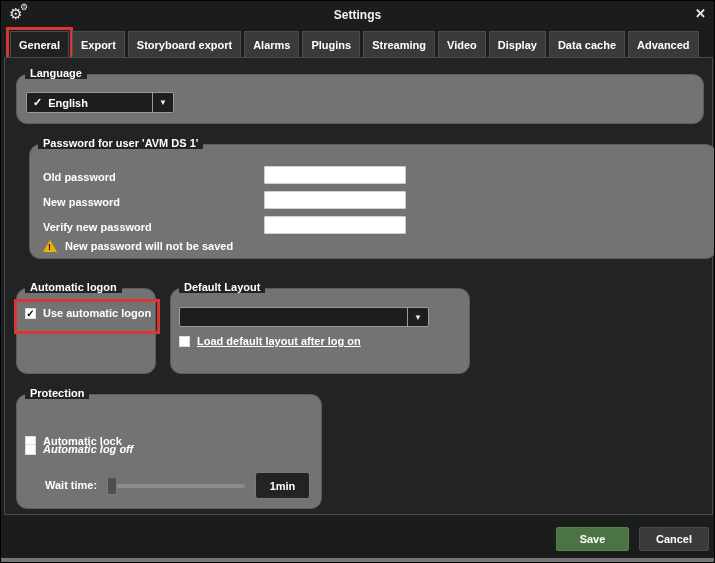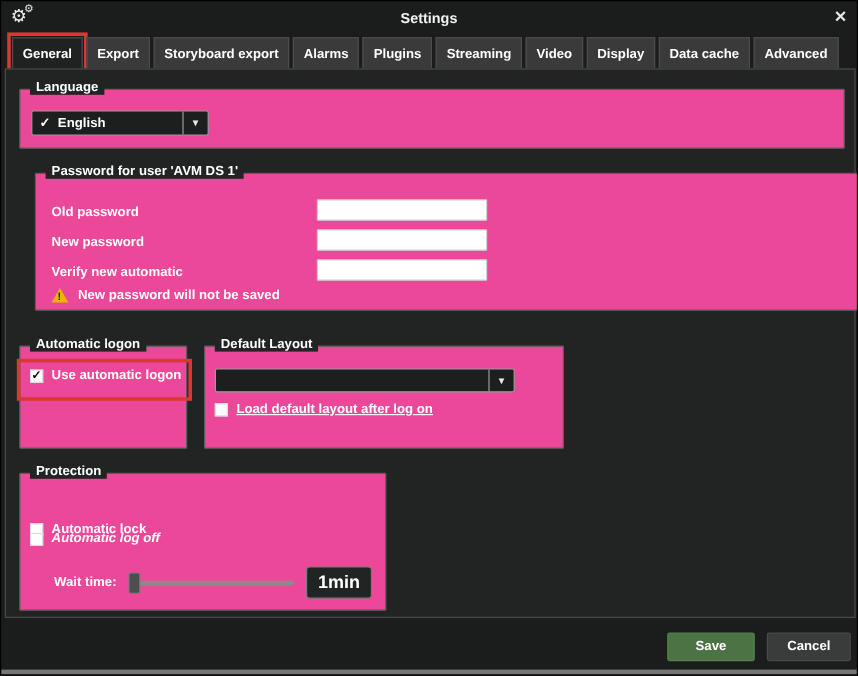--- a/index.html
+++ b/index.html
@@ -31,21 +31,21 @@
   }
   .tab.selected { background:#202222; outline:3px solid #d93636; outline-offset:1px; }
 
   
   .content {
     position:absolute; left:3px; top:56px; width:709px; height:458px;
     background:#222424; border:1px solid #4a4a4a;
   }
 
   
-  .group { position:absolute; border:1px solid #5c5c5c; border-radius:1px; background:#ec4899; }
+  .group { position:absolute; border:1px solid #5c5c5c; border-radius:11px; background:#737373; }
   .group > .legend {
     position:absolute; top:-8px; left:8px; background:#222424; padding:0 5px;
     font-size:11px; font-weight:700; color:#fff; white-space:nowrap;
   }
 
   
   .combo {
     position:absolute; display:flex; align-items:center;
     background:#1d1f1f; border:1px solid #9a9a9a; border-radius:2px;
     font-size:11px; font-weight:700; color:#fff;
@@ -79,21 +79,21 @@
     border-bottom:12px solid #f0b400; }
   .warn-tri span { position:absolute; left:-2px; top:2px; font-size:9px; font-weight:700; color:#1b1b1b; }
   .warning-text { font-size:11px; font-weight:700; color:#fff; }
 
   
   .slider-track { position:absolute; height:4px; background:#8b8b8b; border-radius:2px; }
   .slider-thumb { position:absolute; width:10px; height:18px; background:#4d4f4f;
     border:1px solid #7a7a7a; border-radius:2px; }
   .value-box { position:absolute; border:1px solid #7a7a7a; border-radius:3px;
     display:flex; align-items:center; justify-content:center;
-    font-size:15px; font-weight:700; color:#fff; background:#222424; }
+    font-size:11px; font-weight:700; color:#fff; background:#222424; }
 
   
   .btn { position:absolute; height:24px; display:flex; align-items:center; justify-content:center;
     font-size:11px; font-weight:700; color:#fff; border-radius:2px; cursor:default; }
   .btn-save { left:555px; top:526px; width:73px; background:#4b7343; border:1px solid #55824c; }
   .btn-cancel { left:638px; top:526px; width:70px; background:#3a3c3c; border:1px solid #4a4a4a; }
 </style>
 </head>
 <body>
 
@@ -133,21 +133,21 @@
         <span class="combo-arrow">▼</span>
       </div>
     </div>
 
     <div class="group" style="left:24px; top:86px; width:688px; height:115px;">
       <span class="legend">Password for user 'AVM DS 1'</span>
       <span class="field-label" style="left:13px; top:26px;">Old password</span>
       <input class="text-input" style="left: 234px; top: 21px;" type="password" value="">
       <span class="field-label" style="left:13px; top:51px;">New password</span>
       <input class="text-input" style="left: 234px; top: 46px;" type="password" value="">
-      <span class="field-label" style="left:13px; top:76px;">Verify new automatic</span>
+      <span class="field-label" style="left:13px; top:76px;">Verify new password</span>
       <input class="text-input" style="left: 234px; top: 71px;" type="password" value="">
       <div class="warning-row" style="left:13px; top:95px;">
         <span class="warn-tri">
             <span>!</span>
           </span>
         <span class="warning-text">New password will not be saved</span>
       </div>
     </div>
 
     <div class="group" style="left:11px; top:230px; width:140px; height:86px;">

